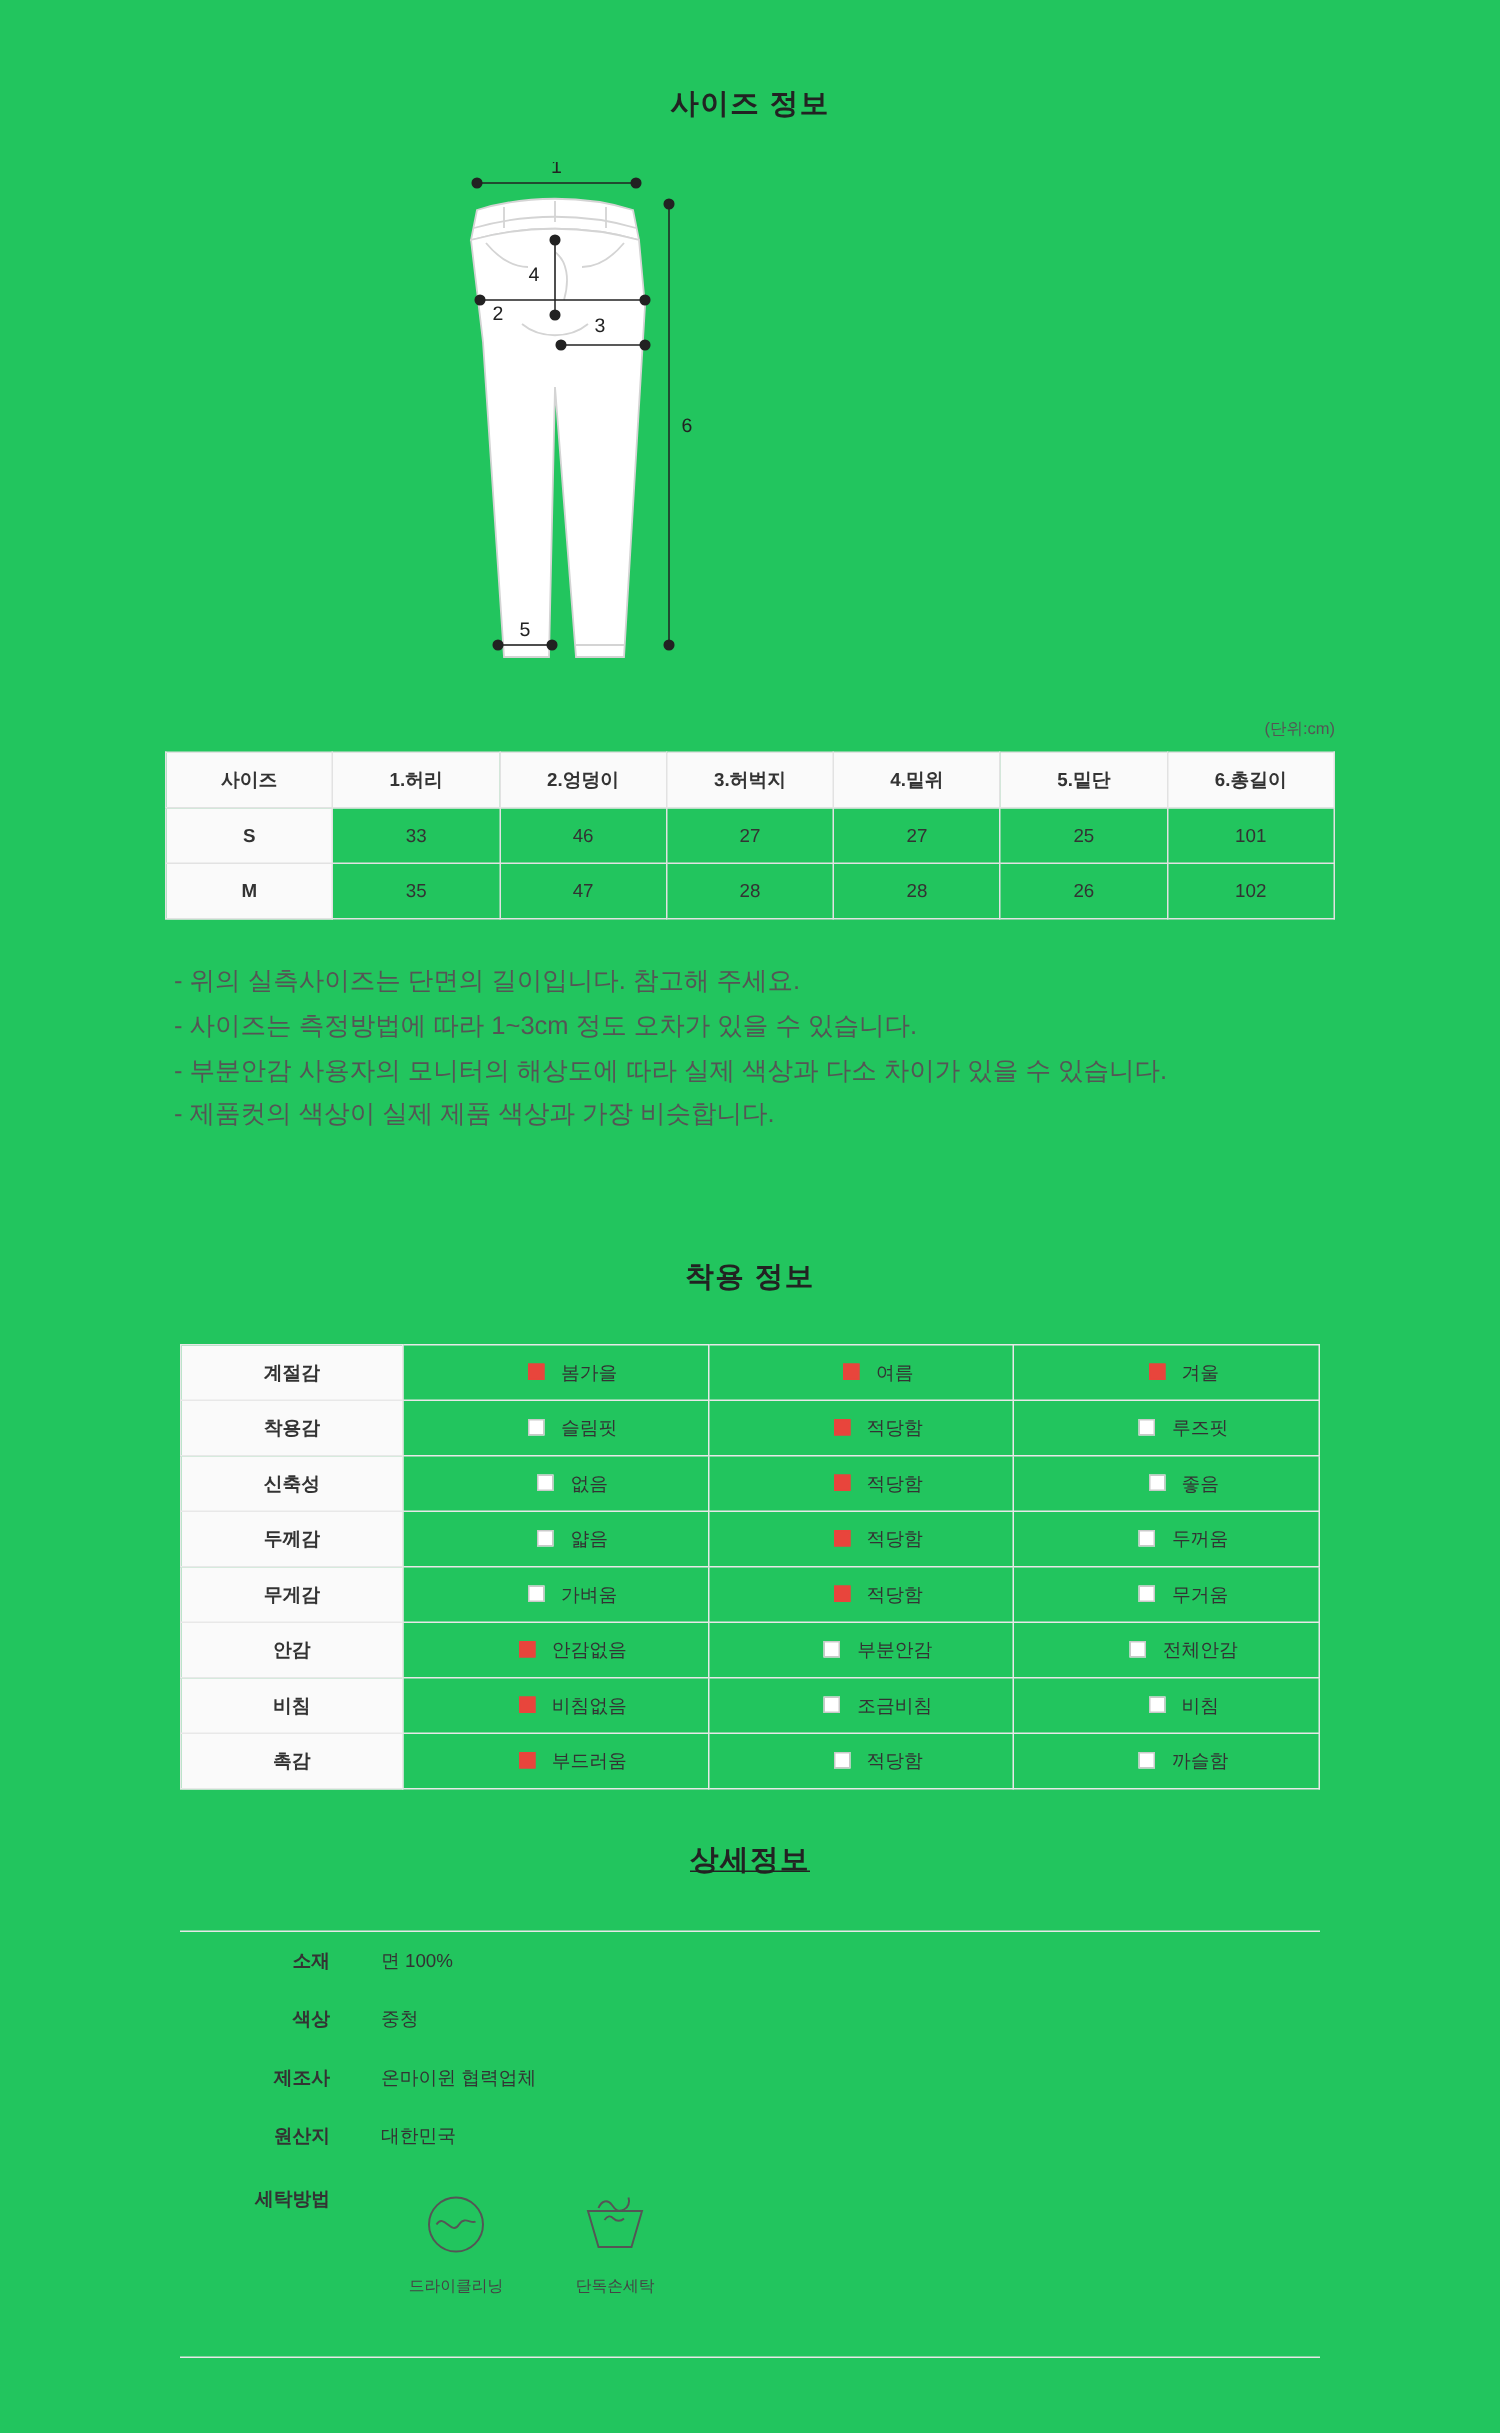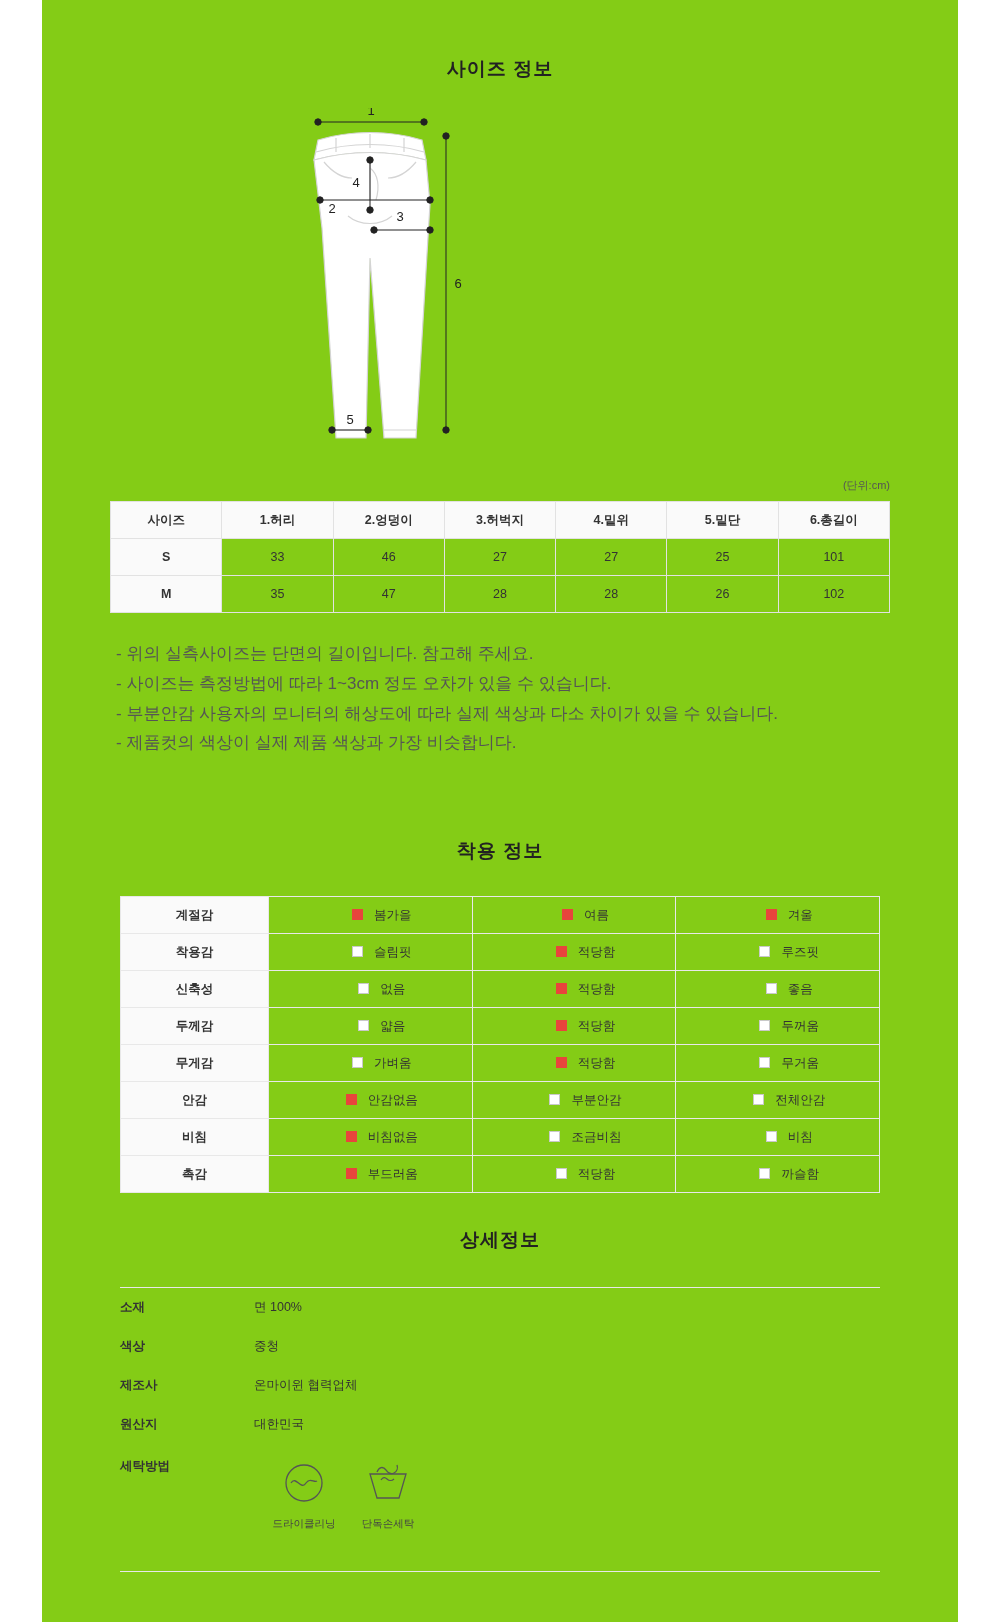--- a/index.html
+++ b/index.html
@@ -3,38 +3,38 @@
 <meta charset="utf-8">
 <style>
   * { box-sizing: border-box; }
   html, body {
     margin: 0; padding: 0;
     background: #ffffff;
     font-family: "Liberation Sans", "DejaVu Sans", sans-serif;
     color: #222;
   }
   .page {
-    width: 916px;
+    width: 1000px;
     min-height: 1622px;
     margin: 0 auto;
     position: relative;
-    background: #84cc16;
+    background: #22c55e;
   }
 
   
   .section-title {
     text-align: center;
     font-size: 19px;
     font-weight: bold;
     letter-spacing: 1px;
     color: #222;
   }
   #size-title { padding-top: 56px; }
   #wear-title { padding-top: 80px; }
-  #detail-title { padding-top: 34px; }
+  #detail-title { padding-top: 34px; text-decoration: underline; }
 
   
   .diagram-wrap {
     width: 100%;
     display: flex;
     justify-content: center;
     margin-top: 26px;
   }
   .unit-note {
     width: 780px;
@@ -125,28 +125,28 @@
     border-bottom: 1px solid #e8e8e8;
   }
   table.detail td {
     font-size: 12.5px;
     color: #333;
     padding: 11px 0;
     vertical-align: top;
   }
   table.detail td.label {
     width: 118px;
-    text-align: left;
+    text-align: right;
     padding-right: 18px;
     font-weight: bold;
     color: #333;
   }
   table.detail td.value { padding-left: 16px; }
   .wash-row { padding-top: 14px !important; padding-bottom: 40px !important; }
-  .wash-icons { display: flex; gap: 20px; padding-left: 18px; }
+  .wash-icons { display: flex; gap: 42px; padding-left: 18px; }
   .wash-item { text-align: center; width: 64px; }
   .wash-item .cap { font-size: 10.5px; color: #444; margin-top: 6px; }
 </style>
 </head>
 <body>
 
 <div class="page">
 
   <div class="section-title" id="size-title">사이즈 정보</div>
 

